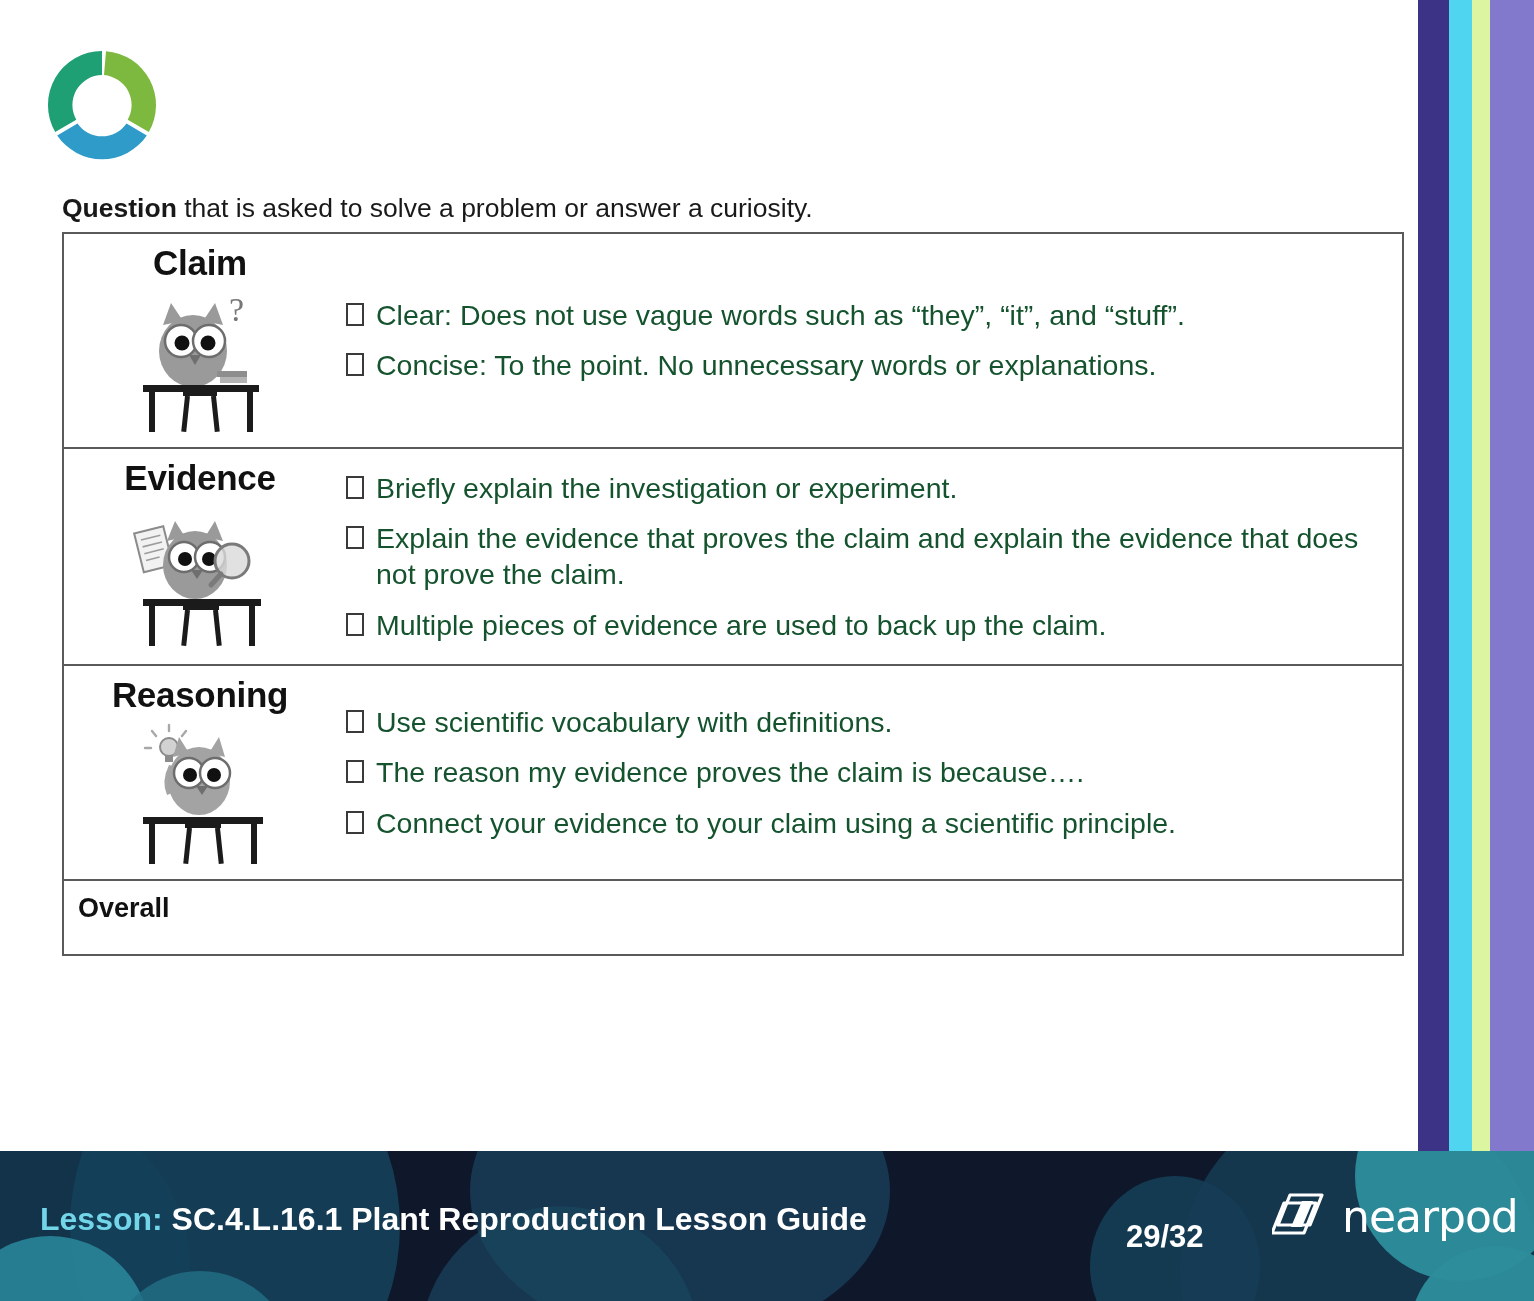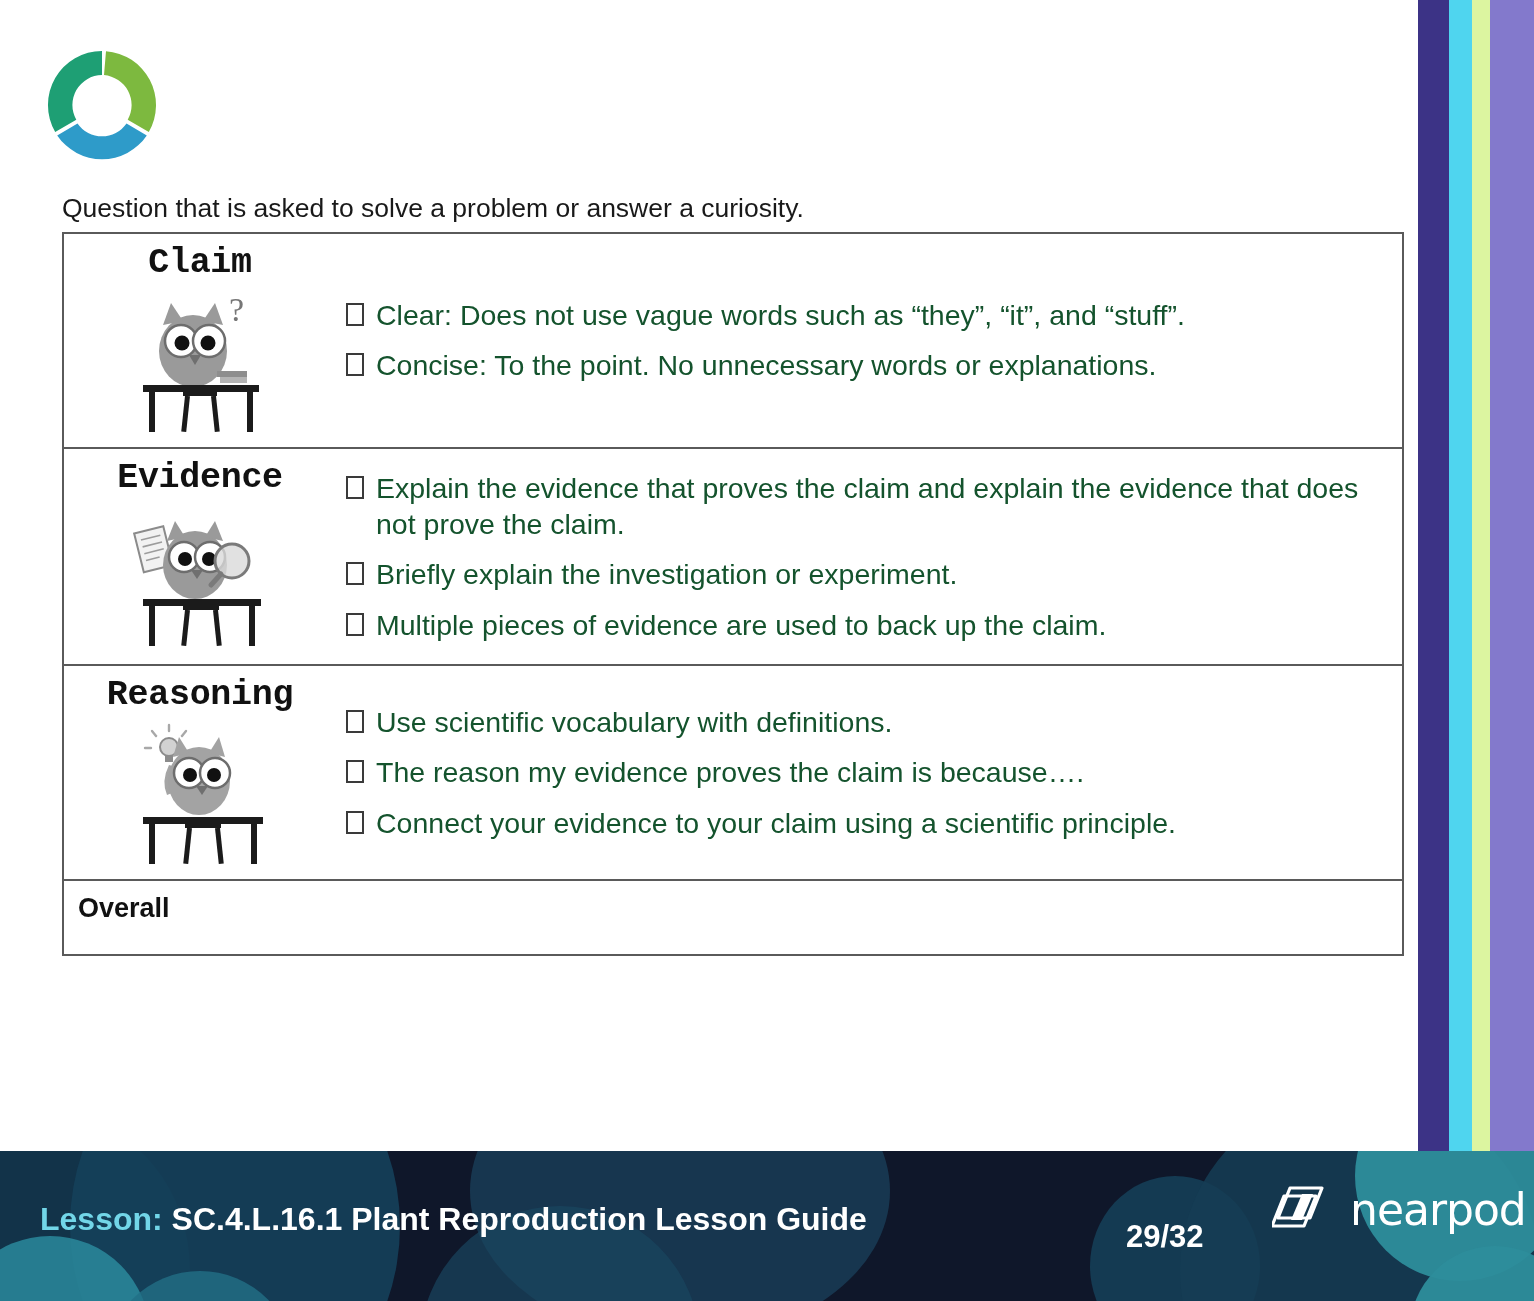--- a/index.html
+++ b/index.html
@@ -74,21 +74,21 @@
 
   
   .question-line {
     position: absolute;
     left: 62px;
     top: 193px;
     font-size: 26.5px;
     color: #191919;
     white-space: nowrap;
   }
-  .question-line .q-bold { font-weight: normal; text-align: center; }
+  .question-line .q-bold { font-weight: bold; text-align: center; }
 
   
   .rubric {
     position: absolute;
     left: 62px;
     top: 232px;
     width: 1342px;
     border: 2px solid #5a5a5a;
     box-sizing: border-box;
     background: #fff;
@@ -108,21 +108,20 @@
     display: flex;
     flex-direction: column;
     align-items: center;
   }
   .cat-label {
     font-size: 35px;
     font-weight: bold;
     color: #111;
     letter-spacing: -0.3px;
     line-height: 1.1;
-    font-family: Liberation Mono, monospace;
   }
   .owl-art { margin-top: 2px; }
   .owl-art svg { display: block; }
 
   .items-cell {
     flex: 1 1 auto;
     box-sizing: border-box;
     padding: 14px 18px 14px 10px;
     display: flex;
     flex-direction: column;
@@ -199,24 +198,24 @@
     left: 1126px;
     top: 68px;
     font-size: 31px;
     font-weight: bold;
     color: #ffffff;
     white-space: nowrap;
   }
   .footer-brand {
     position: absolute;
     left: 1272px;
-    top: 33px;
+    top: 40px;
     display: flex;
     align-items: center;
-    gap: 22px;
+    gap: 14px;
     white-space: nowrap;
   }
   .brand-mark svg { display: block; }
   .brand-word {
     font-size: 44px;
     color: #ffffff;
     letter-spacing: -1px;
     line-height: 1;
     font-family: "DejaVu Sans", sans-serif;
   }
@@ -320,25 +319,25 @@
             <rect x="124" y="107" width="6" height="40" fill="#1b1b1b"></rect>
             <rect x="58" y="106" width="36" height="5" fill="#1b1b1b"></rect>
             <rect x="60" y="111" width="5" height="36" fill="#1b1b1b" transform="rotate(6 62 111)"></rect>
             <rect x="88" y="111" width="5" height="36" fill="#1b1b1b" transform="rotate(-6 90 111)"></rect>
           </svg>
         </div>
       </div>
       <div class="items-cell">
         <div class="check-item">
           <span class="check-box"></span>
+          <span class="check-text">Briefly explain the investigation or experiment.</span>
+        </div>
+        <div class="check-item">
+          <span class="check-box"></span>
           <span class="check-text">Explain the evidence that proves the claim and explain the evidence that does not prove the claim.</span>
-        </div>
-        <div class="check-item">
-          <span class="check-box"></span>
-          <span class="check-text">Briefly explain the investigation or experiment.</span>
         </div>
         <div class="check-item">
           <span class="check-box"></span>
           <span class="check-text">Multiple pieces of evidence are used to back up the claim.</span>
         </div>
       </div>
     </div>
 
     <div class="rubric-row">
       <div class="cat-cell">

